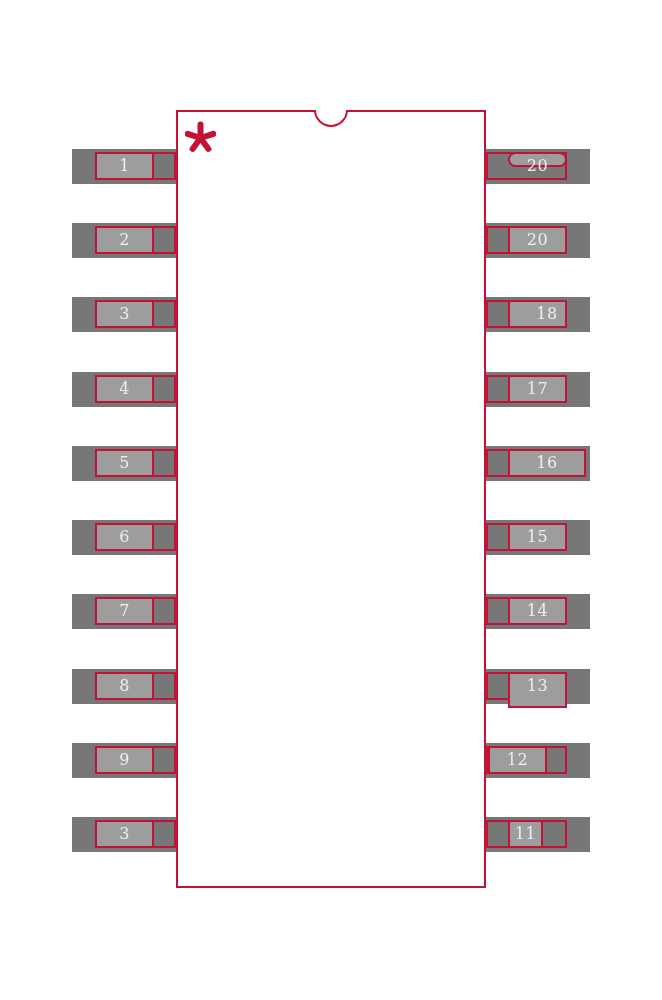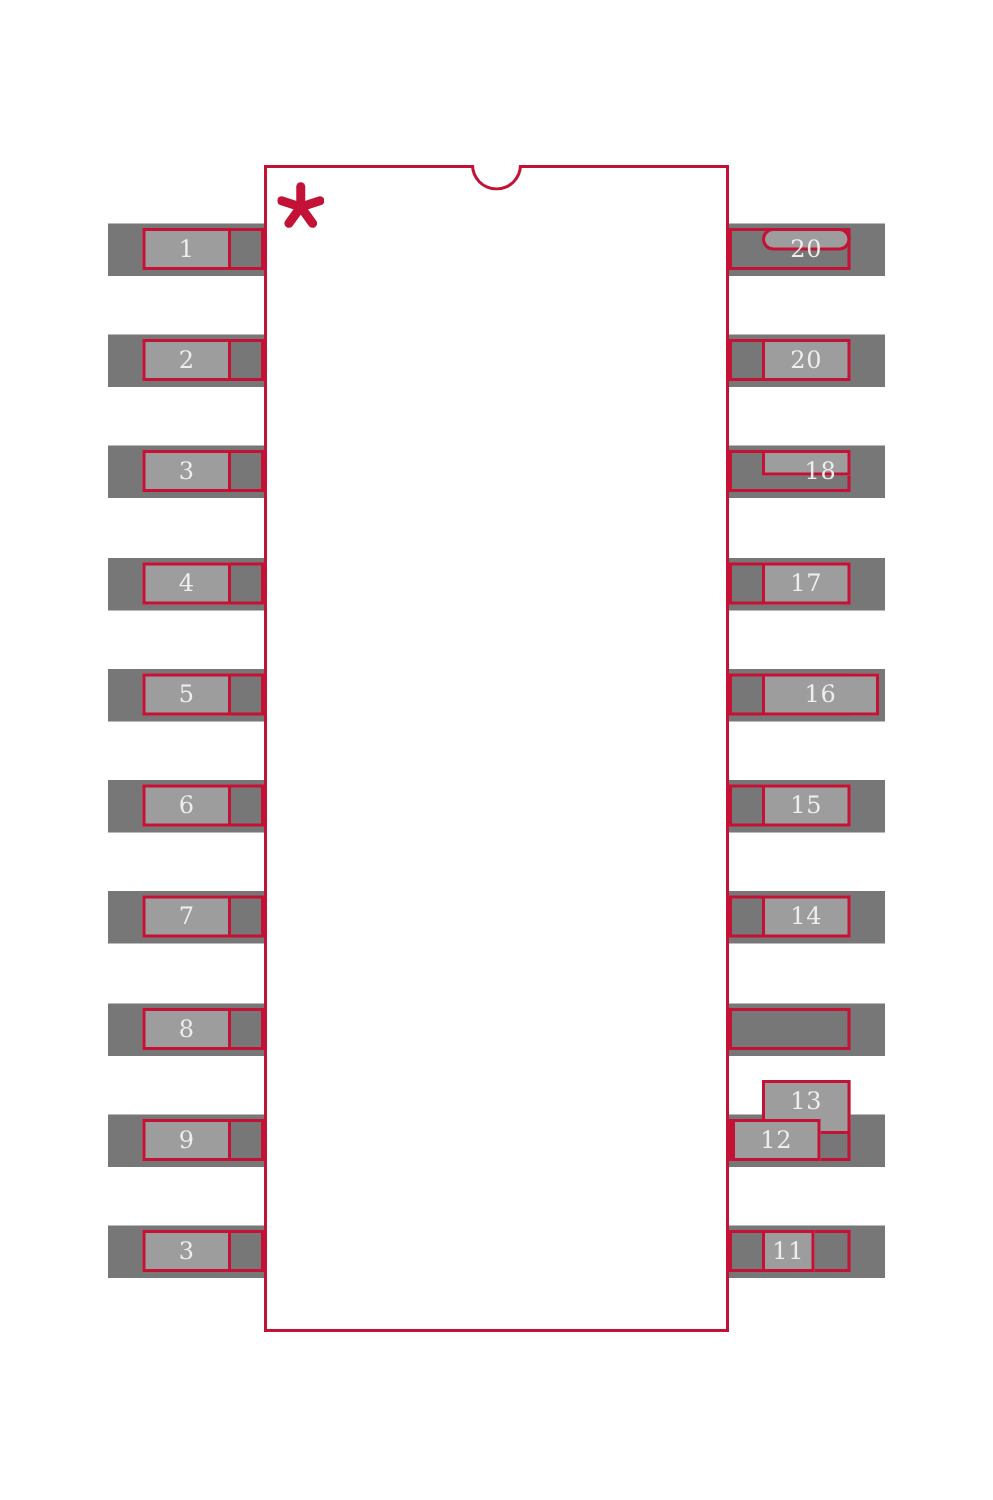--- a/index.html
+++ b/index.html
@@ -140,21 +140,21 @@
       <div class="pin-lead-inner" style="left: 508px; top: 152px; width: 59px; height: 15px; border-radius: 14px;">
         <span class="pin-number">20</span>
       </div>
       <div class="pad-copper" style="left: 486px; top: 222.5px; width: 104px; height: 35px;"></div>
       <div class="pin-lead" style="left: 486px; top: 226px; width: 81px; height: 28px;"></div>
       <div class="pin-lead-inner" style="left: 508px; top: 226px; width: 59px; height: 28px;">
         <span class="pin-number">20</span>
       </div>
       <div class="pad-copper" style="left: 486px; top: 296.5px; width: 104px; height: 35px;"></div>
       <div class="pin-lead" style="left: 486px; top: 300px; width: 81px; height: 28px;"></div>
-      <div class="pin-lead-inner" style="left: 508px; top: 300px; width: 59px; height: 17px; padding-left: 19px;">
+      <div class="pin-lead-inner" style="left: 508px; top: 300px; width: 59px; height: 28px; padding-left: 19px;">
         <span class="pin-number">18</span>
       </div>
       <div class="pad-copper" style="left: 486px; top: 371.5px; width: 104px; height: 35px;"></div>
       <div class="pin-lead" style="left: 486px; top: 375px; width: 81px; height: 28px;"></div>
       <div class="pin-lead-inner" style="left: 508px; top: 375px; width: 59px; height: 28px;">
         <span class="pin-number">17</span>
       </div>
       <div class="pad-copper" style="left: 486px; top: 445.5px; width: 104px; height: 35px;"></div>
       <div class="pin-lead" style="left: 486px; top: 449px; width: 81px; height: 28px;"></div>
       <div class="pin-lead-inner" style="left: 508px; top: 449px; width: 78px; height: 28px;">
@@ -165,21 +165,21 @@
       <div class="pin-lead-inner" style="left: 508px; top: 523px; width: 59px; height: 28px;">
         <span class="pin-number">15</span>
       </div>
       <div class="pad-copper" style="left: 486px; top: 593.5px; width: 104px; height: 35px;"></div>
       <div class="pin-lead" style="left: 486px; top: 597px; width: 81px; height: 28px;"></div>
       <div class="pin-lead-inner" style="left: 508px; top: 597px; width: 59px; height: 28px;">
         <span class="pin-number">14</span>
       </div>
       <div class="pad-copper" style="left: 486px; top: 668.5px; width: 104px; height: 35px;"></div>
       <div class="pin-lead" style="left: 486px; top: 672px; width: 81px; height: 28px;"></div>
-      <div class="pin-lead-inner" style="left: 508px; top: 672px; width: 59px; height: 36px; margin-top: 48px;">
+      <div class="pin-lead-inner" style="left: 508px; top: 672px; width: 59px; height: 36px;">
         <span class="pin-number">13</span>
       </div>
       <div class="pad-copper" style="left: 486px; top: 742.5px; width: 104px; height: 35px;"></div>
       <div class="pin-lead" style="left: 486px; top: 746px; width: 81px; height: 28px;"></div>
       <div class="pin-lead-inner" style="left: 488px; top: 746px; width: 59px; height: 28px;">
         <span class="pin-number">12</span>
       </div>
       <div class="pad-copper" style="left: 486px; top: 816.5px; width: 104px; height: 35px;"></div>
       <div class="pin-lead" style="left: 486px; top: 820px; width: 81px; height: 28px;"></div>
       <div class="pin-lead-inner" style="left: 508px; top: 820px; width: 35px; height: 28px;">

